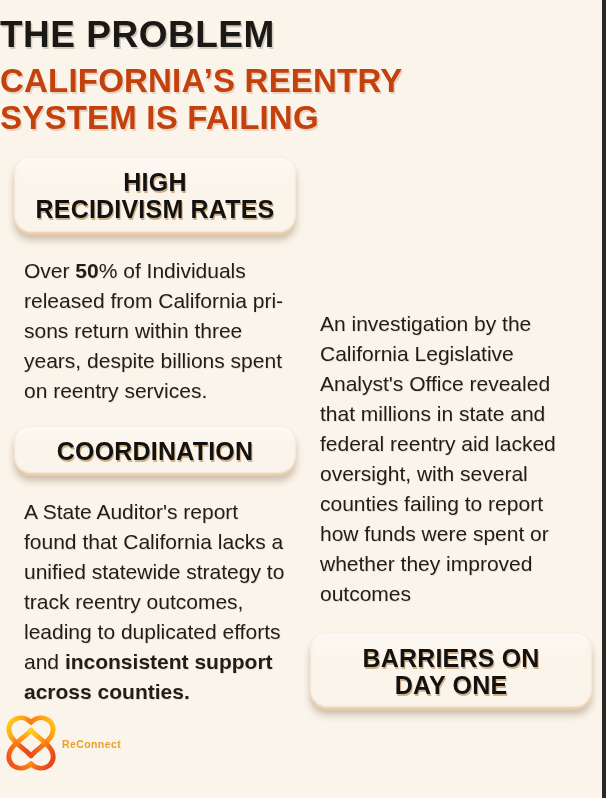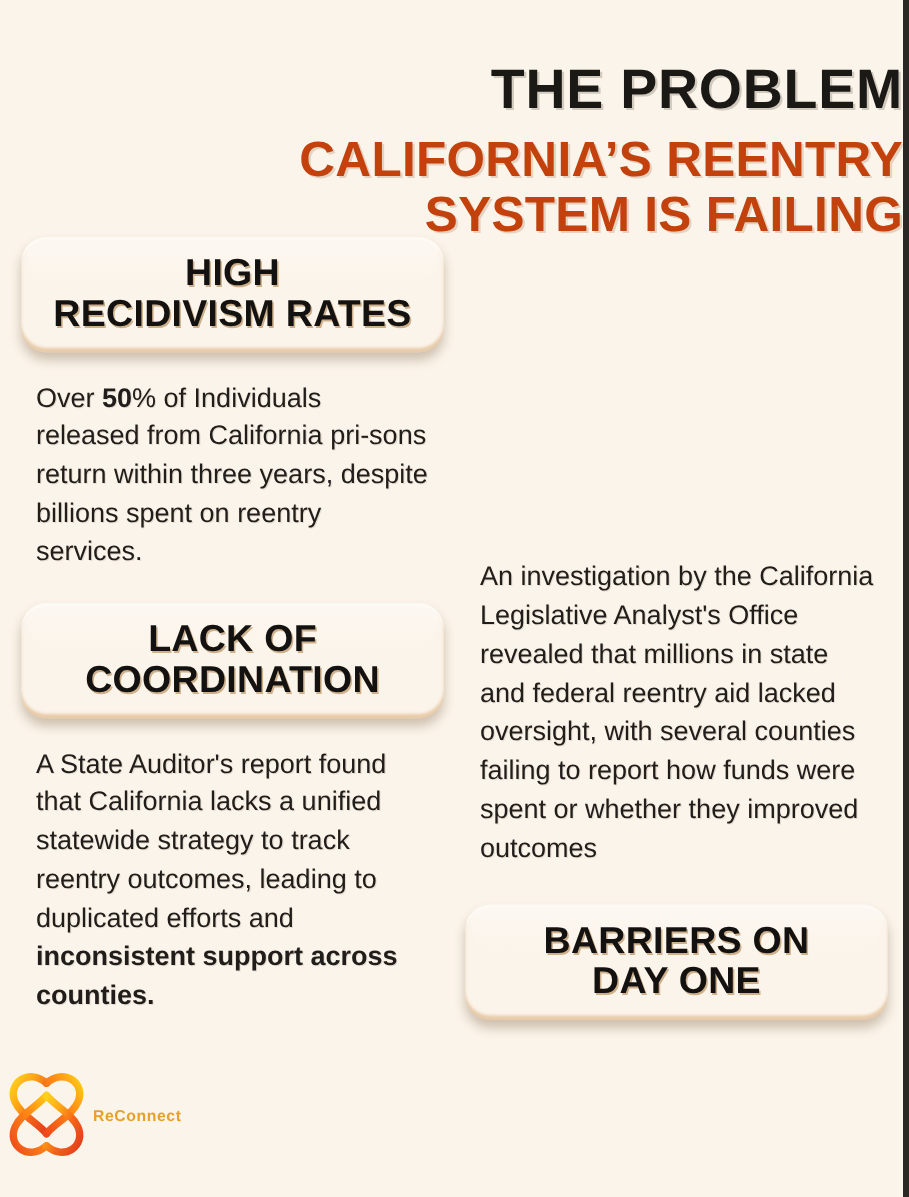--- a/index.html
+++ b/index.html
@@ -19,22 +19,22 @@
     width: 606px;
     height: 798px;
     background: #fbf4ea;
     box-sizing: border-box;
     border-right: 4px solid #2a2724;
     overflow: hidden;
   }
 
   
   .title-block {
-    padding-top: 41px;
-    text-align: right;
+    padding-top: 16px;
+    text-align: left;
   }
   .title-main {
     font-family: "Liberation Sans", sans-serif;
     font-weight: bold;
     font-size: 37px;
     letter-spacing: 0.5px;
     color: #1b1916;
     line-height: 1.05;
     text-shadow: 1.5px 1.5px 0 rgba(120,105,90,0.30);
   }
@@ -103,21 +103,21 @@
     font-size: 25px;
     line-height: 1.07;
     color: #141210;
     letter-spacing: 0.2px;
     text-shadow: 1px 1.5px 0 rgba(150,95,25,0.45);
   }
 
   
   .body-text {
     font-family: "Liberation Sans", sans-serif;
-    font-size: 18px;
+    font-size: 21px;
     line-height: 1.43;
     color: #201d1a;
     padding: 0 9px 0 10px;
     margin-bottom: 16px;
     text-shadow: 0.7px 0.7px 0 rgba(150,135,118,0.22);
   }
   .body-text b { font-weight: bold; }
   .body-text .semi { font-weight: bold; }
 
   .gap-a { height: 5px; }
@@ -166,21 +166,20 @@
         </div>
       </div>
       <p class="body-text">
         <span>Over </span><b>50</b><span>% of Individuals released from California pri-sons return within three years, despite billions spent on reentry services.</span>
       </p>
 
       <div class="gap-a"></div>
 
       <div class="pill">
         <div class="pill-text">
-          <div>LACK OF</div>
           <div>COORDINATION</div>
         </div>
       </div>
       <p class="body-text">
         <span>A State Auditor's report found that California lacks a unified statewide strategy to track reentry outcomes, leading to duplicated efforts and </span><span class="semi">inconsistent support across counties.</span>
       </p>
 
     </div>
 
     <div class="col col-right">

